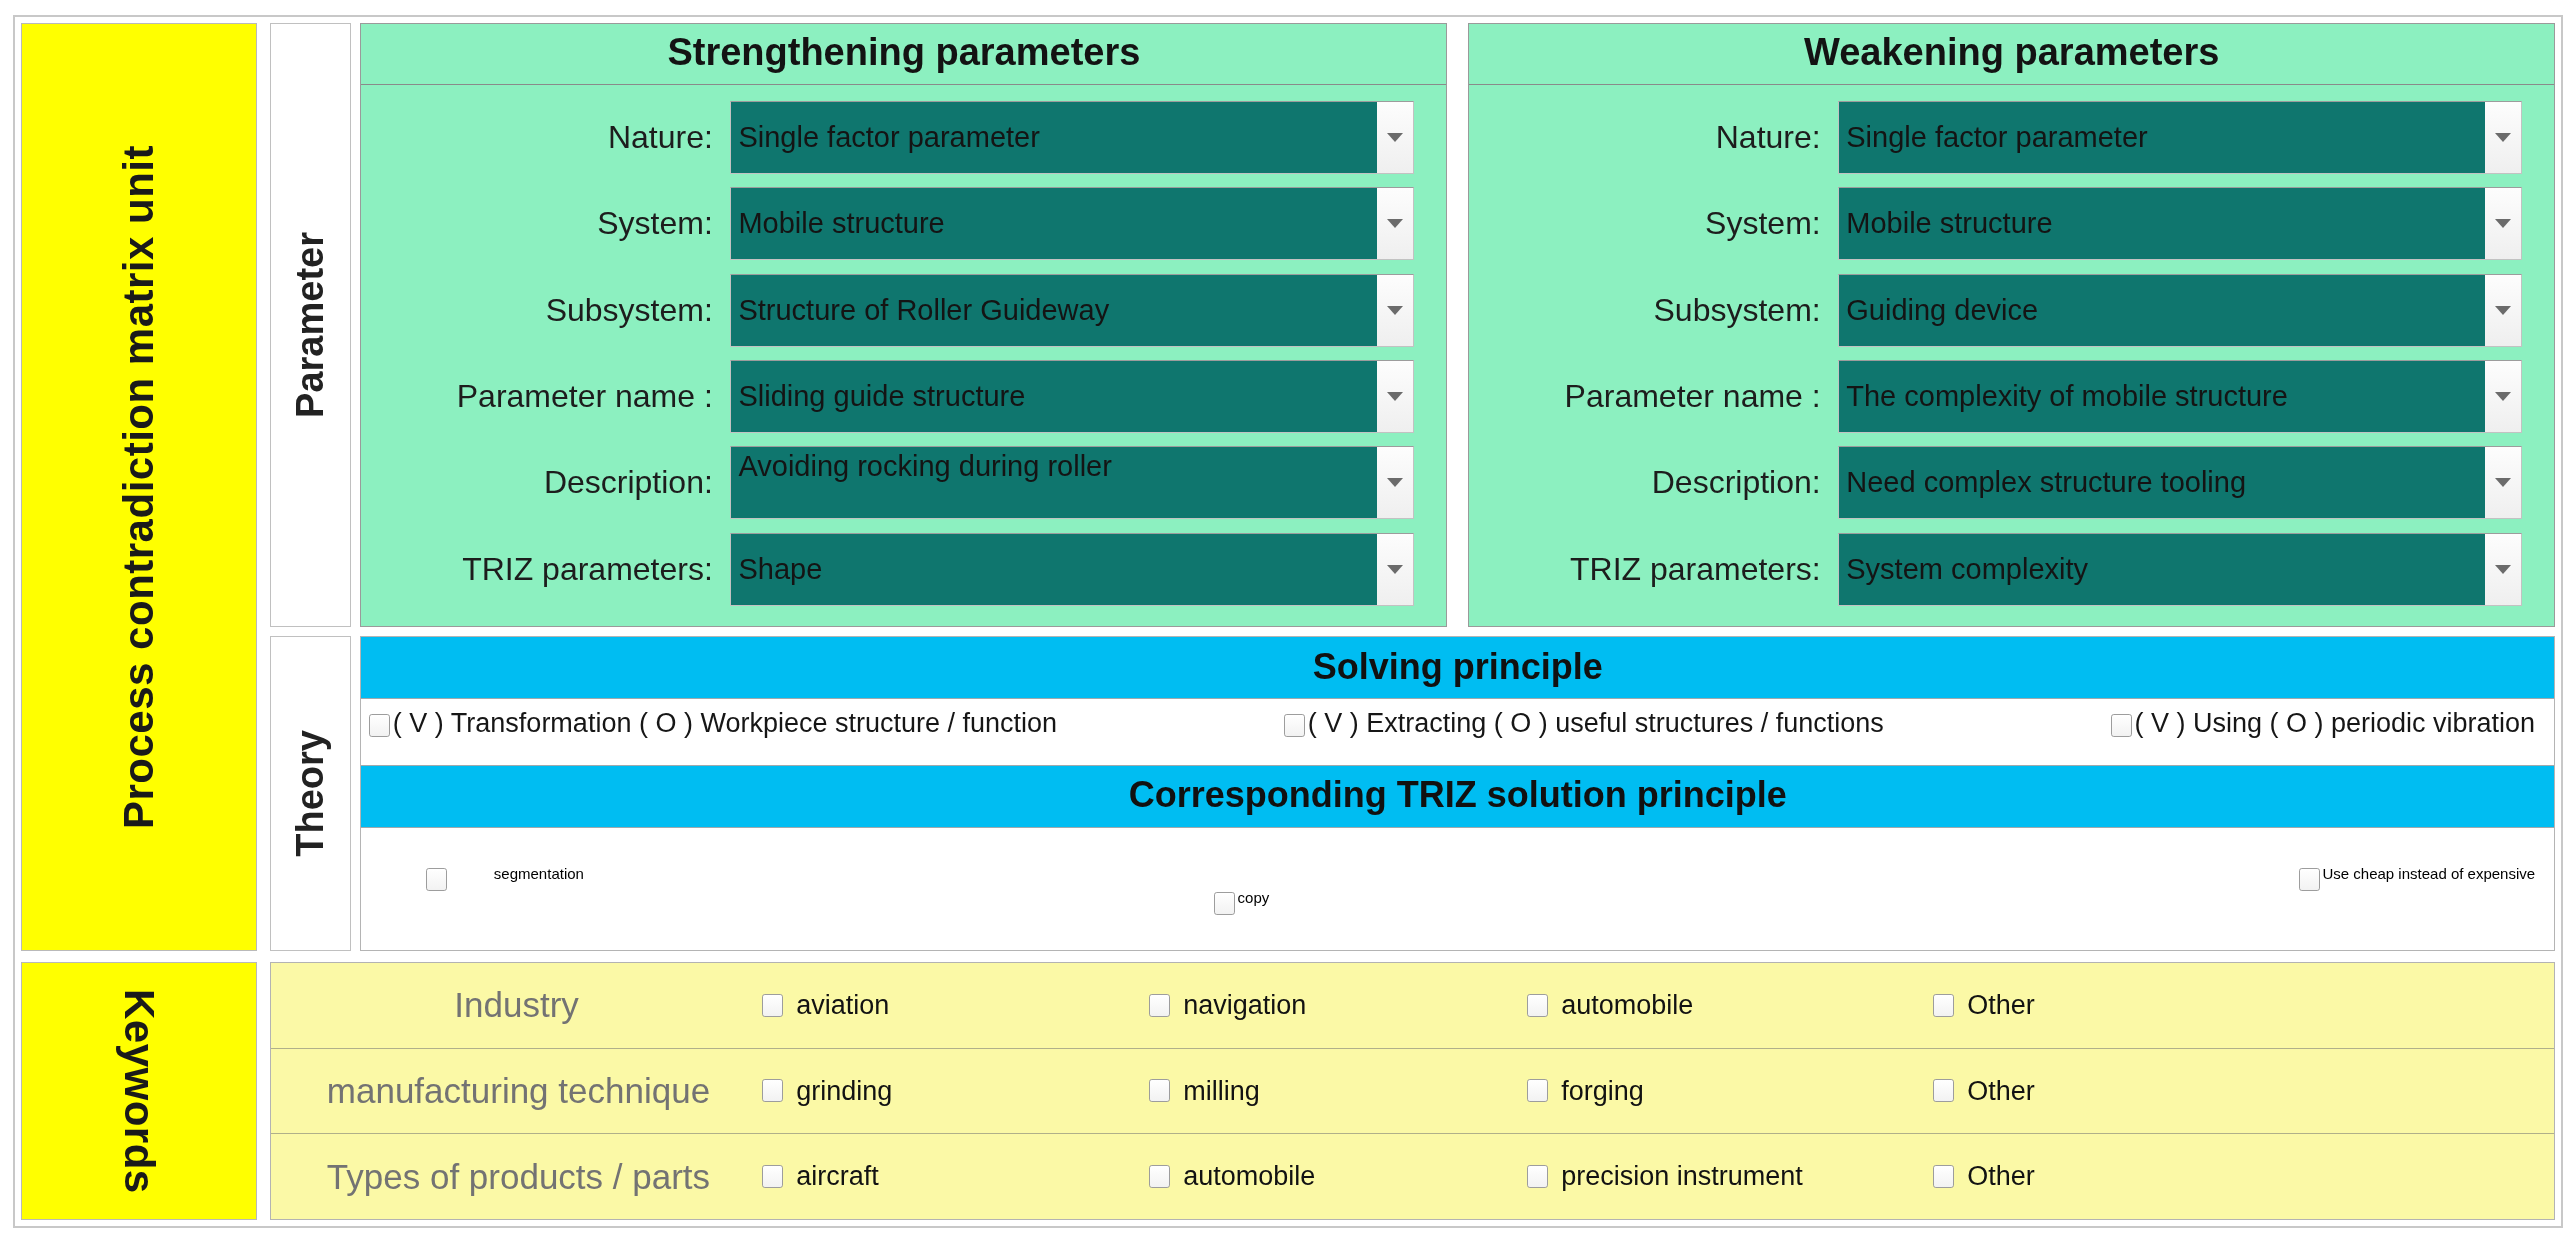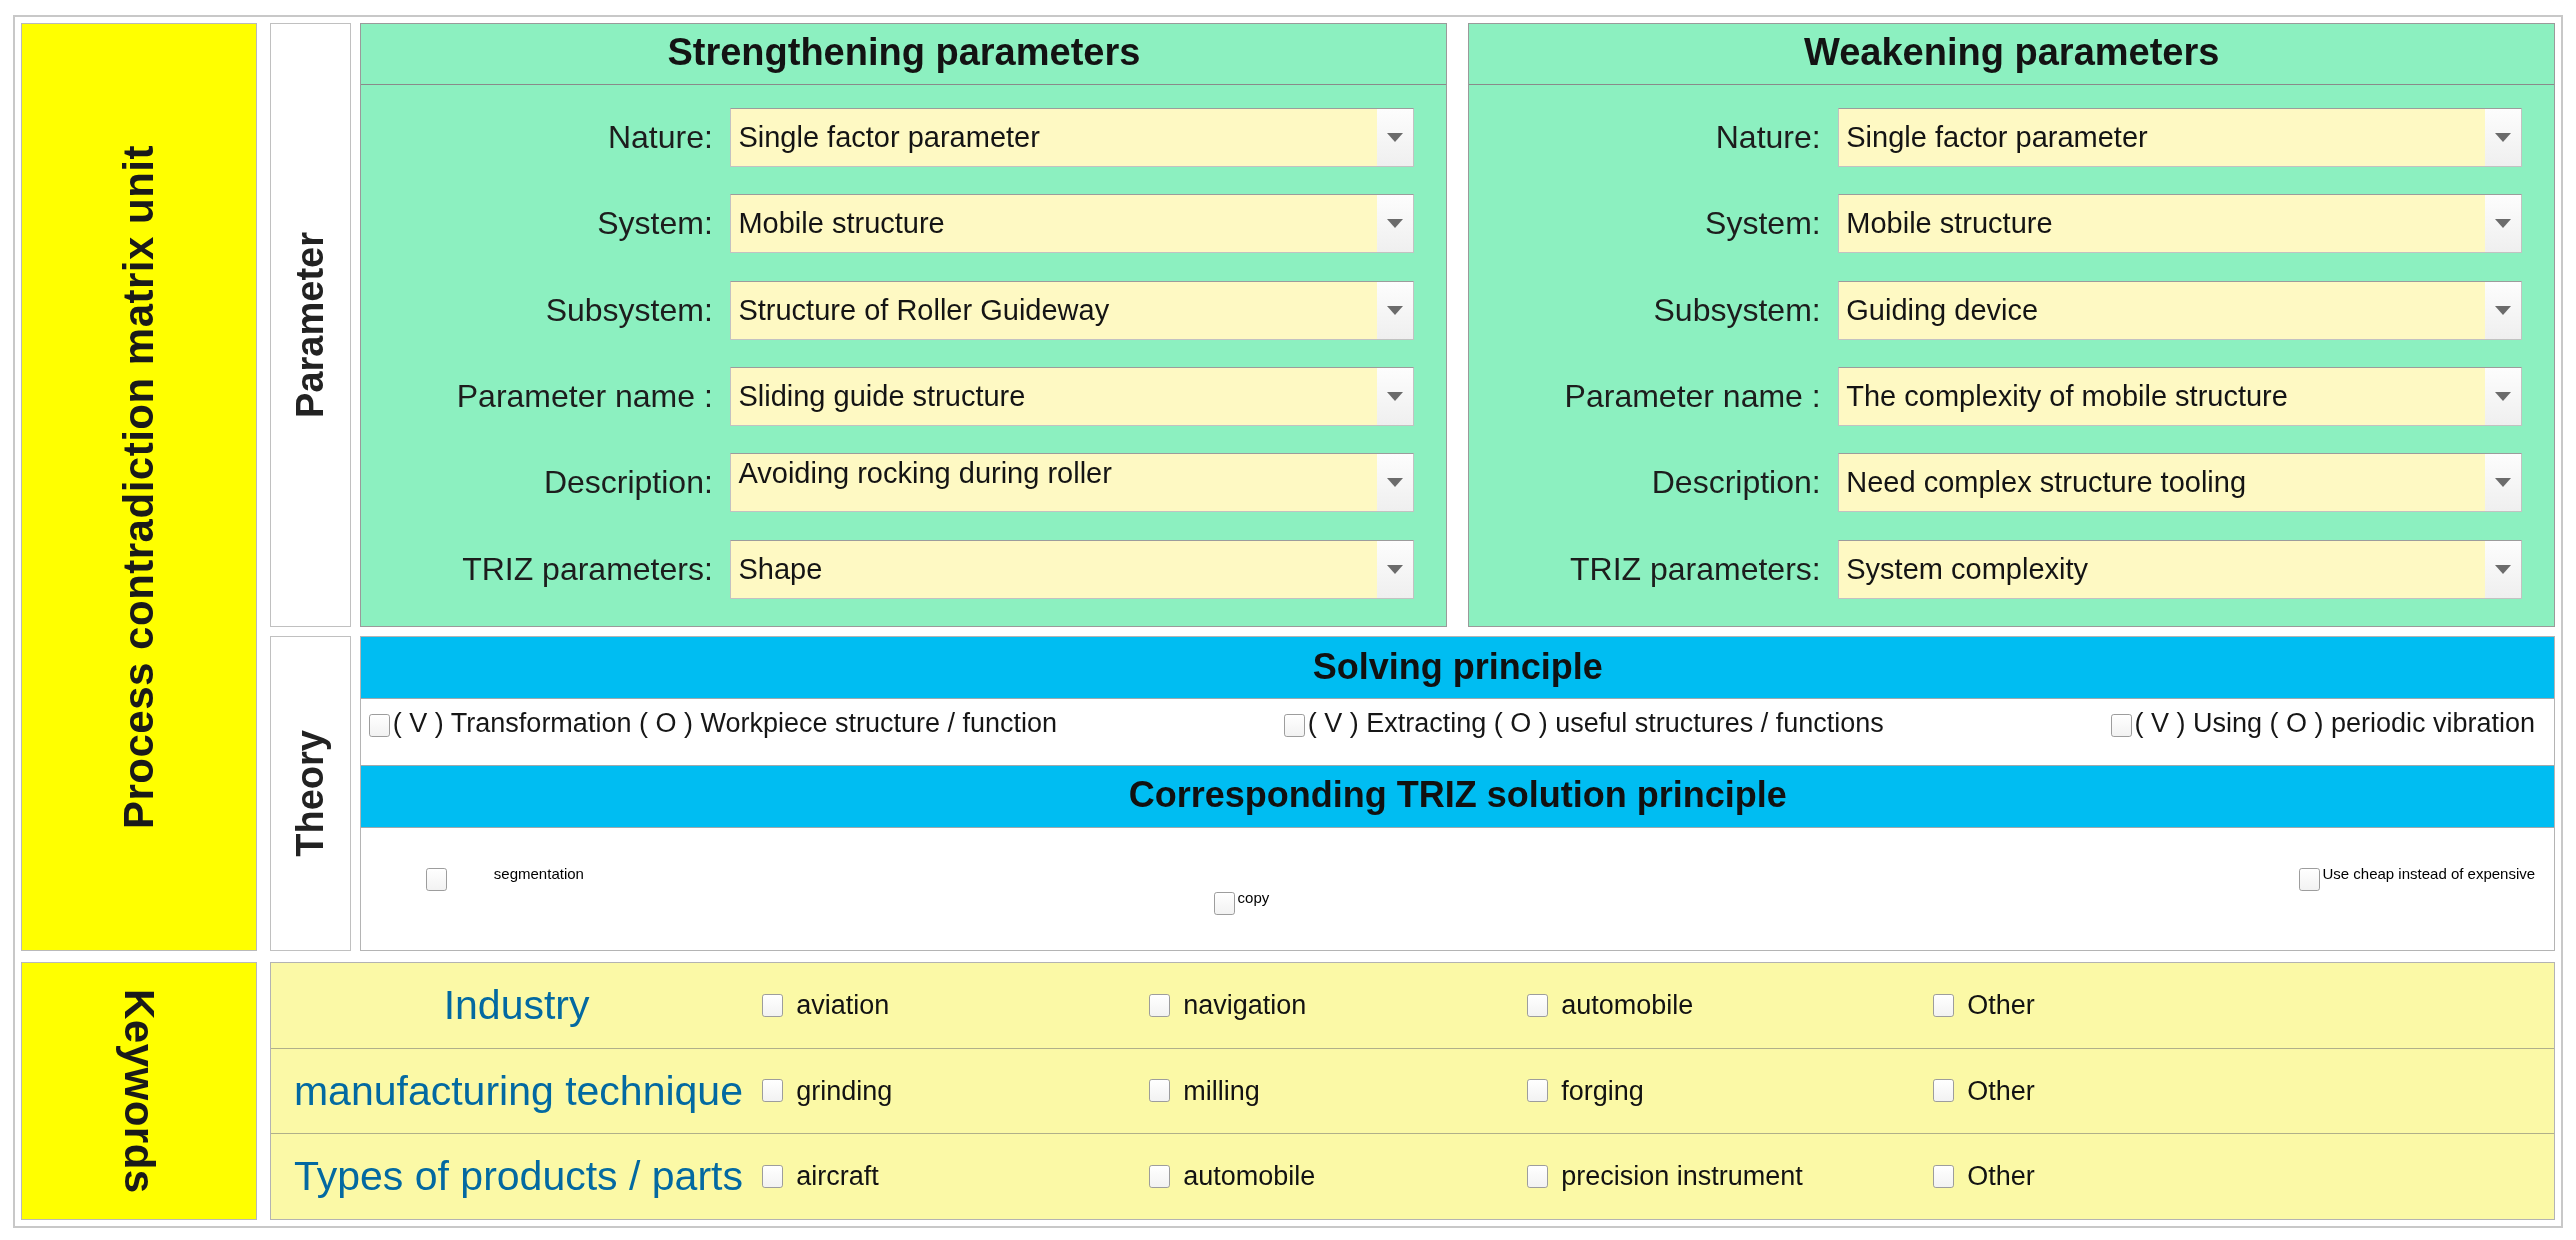--- a/index.html
+++ b/index.html
@@ -124,22 +124,22 @@
   .plabel {
     flex: 0 0 359px;
     text-align: right;
     padding-right: 17px;
     font-size: 32px;
     color: #1d1d1d;
     white-space: nowrap;
   }
   .pselect {
     flex: 1 1 auto;
-    height: 59px;
-    background: #fef9c3;
+    height: 73px;
+    background: #0f766e;
     border: 1.9px solid #c2c2c2;
     border-top-color: #9c9c9c;
     display: flex; align-items: stretch;
     position: relative;
   }
   .pselect .val {
     flex: 1 1 auto;
     display: flex; align-items: center;
     padding: 0 7.6px;
     font-size: 29px;
@@ -224,22 +224,22 @@
     flex: 1 1 0;
     display: flex;
     align-items: center;
     border-bottom: 1.9px solid #b0b08a;
     background: #fbf9a6;
   }
   .kw-row:last-child { border-bottom: none; }
   .kw-name {
     flex: 0 0 491px;
     text-align: center;
-    font-size: 41px;
-    color: #0369a1;
+    font-size: 35px;
+    color: #737373;
     white-space: nowrap;
   }
   .kw-name.left { text-align: center; padding-left: 3.8px; }
   .kw-opt {
     display: flex; align-items: flex-start;
     font-size: 27px;
     color: #121212;
     white-space: nowrap;
   }
   .kw-opt .cbox { margin-top: 3.8px; margin-right: 13.2px; }

